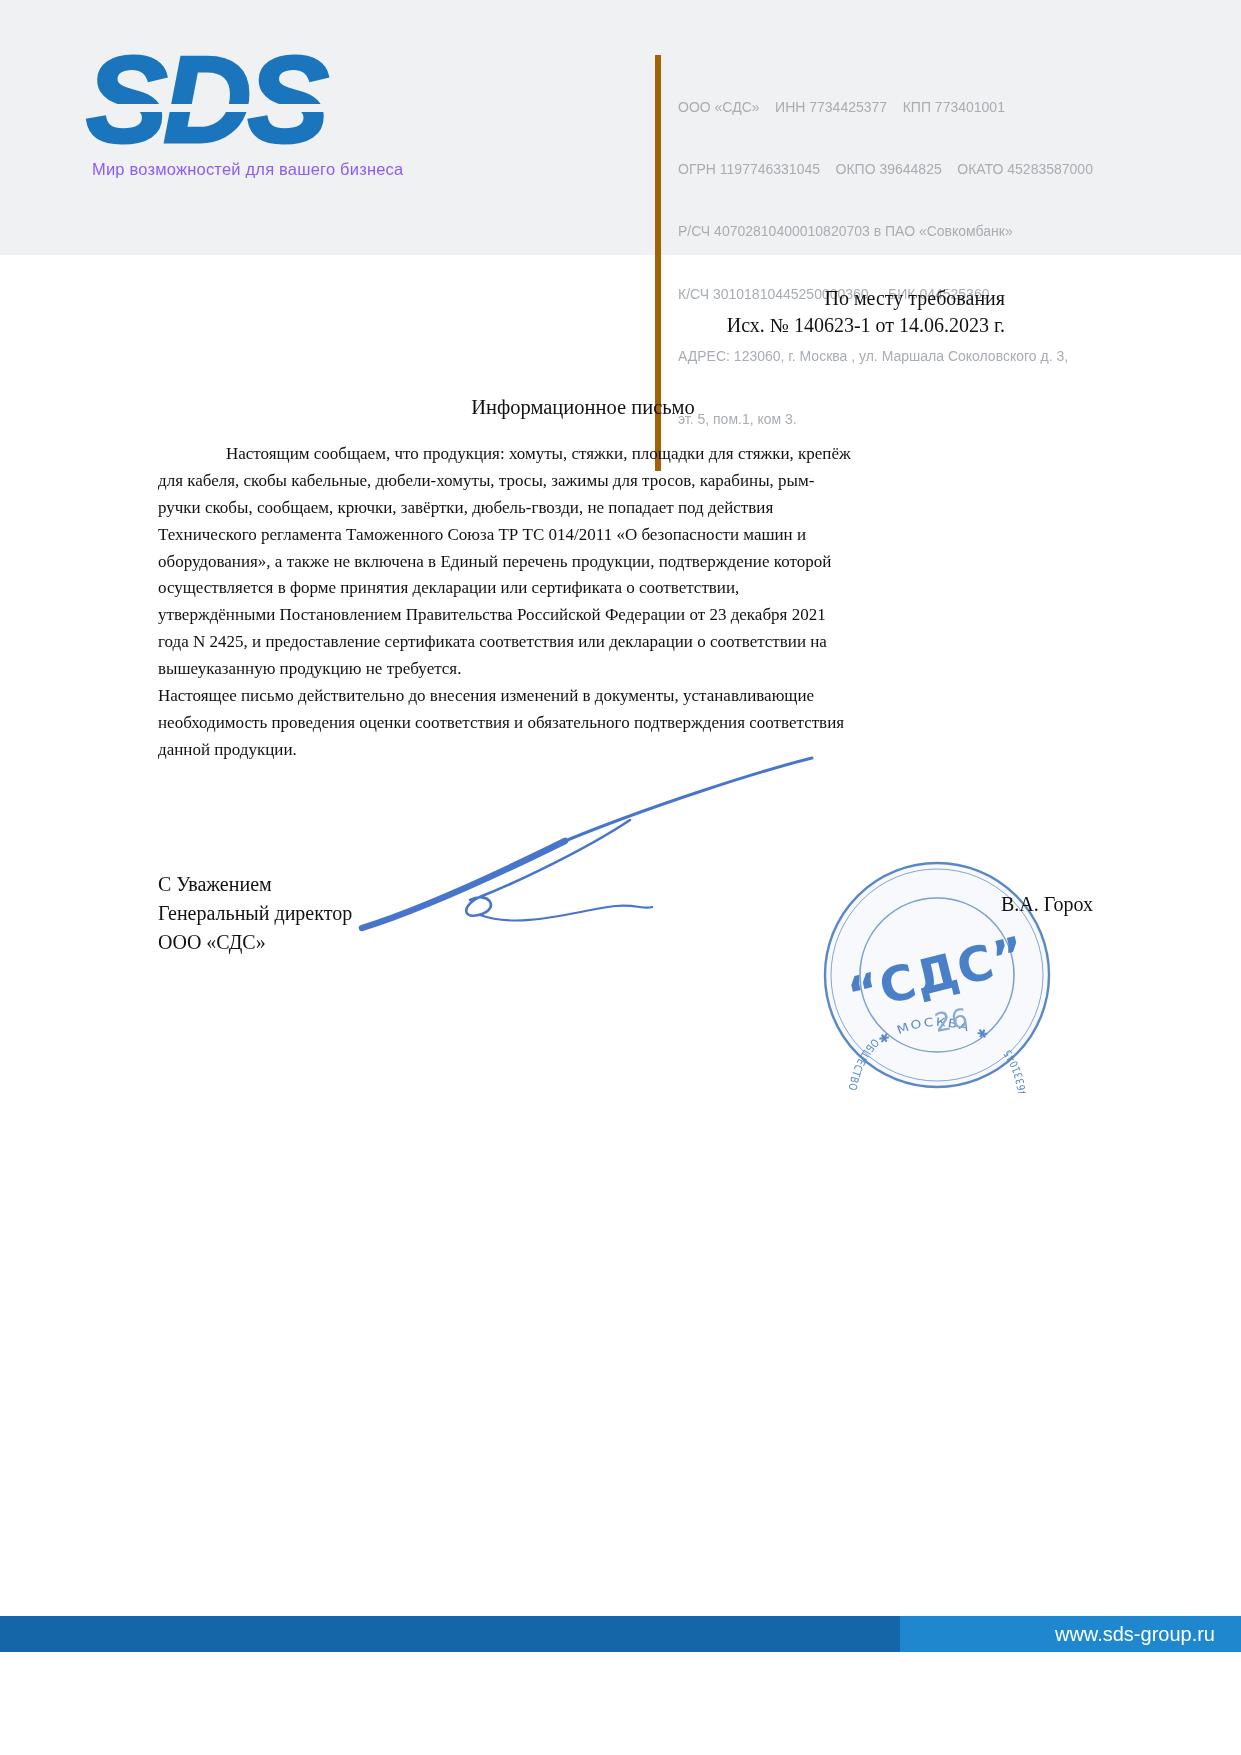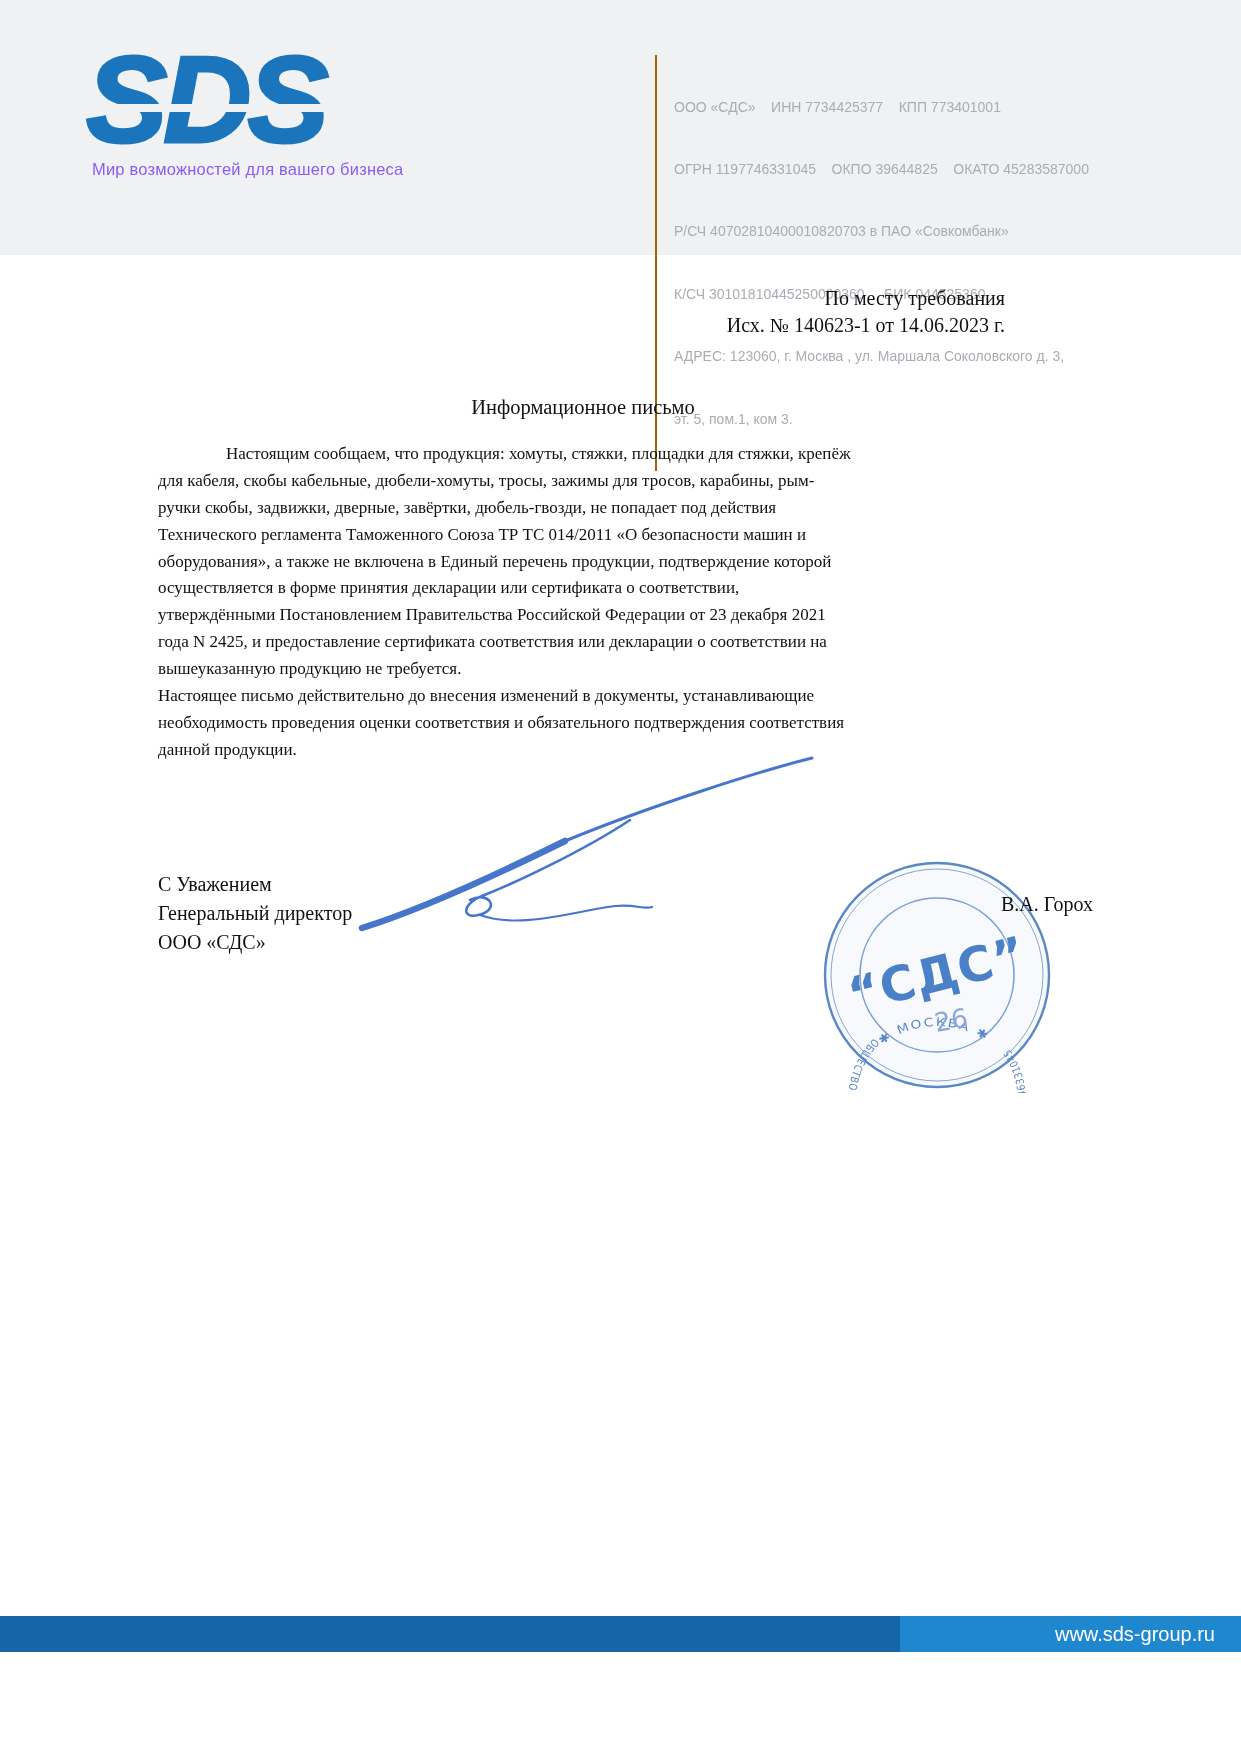--- a/index.html
+++ b/index.html
@@ -31,21 +31,21 @@
     position:absolute;left:-8px;top:64px;width:290px;height:8px;
     background:#f0f1f3;
   }
   .tagline{
     position:absolute;left:92px;top:160px;
     font-family:"Liberation Sans", sans-serif;
     font-size:16.5px;color:#8b5cf6;letter-spacing:.2px;
   }
   .company-info{
     position:absolute;left:655px;top:55px;
-    border-left:2px solid #a16207;
+    border-left:6px solid #a16207;
     padding-left:17px;
     font-family:"Liberation Sans", sans-serif;
     font-size:14px;line-height:20.8px;
     color:#a8adb3;
     white-space:pre;
   }
   
   .recipient-block{
     position:absolute;right:236px;top:285px;
     text-align:right;
@@ -129,21 +129,21 @@
   <div class="recipient-block">
     <div>По месту требования</div>
     <div>Исх. № 140623-1 от 14.06.2023 г.</div>
   </div>
 
   <div class="letter-title">Информационное письмо</div>
 
   <div class="letter-body">
     <div class="line indent">Настоящим сообщаем, что продукция: хомуты, стяжки, площадки для стяжки, крепёж</div>
     <div class="line">для кабеля, скобы кабельные, дюбели-хомуты, тросы, зажимы для тросов, карабины, рым-</div>
-    <div class="line">ручки скобы, задвижки, дверные, завёртки, дюбель-гвозди, не попадает под действия</div>
+    <div class="line">ручки скобы, сообщаем, крючки, завёртки, дюбель-гвозди, не попадает под действия</div>
     <div class="line">Технического регламента Таможенного Союза ТР ТС 014/2011 «О безопасности машин и</div>
     <div class="line">оборудования», а также не включена в Единый перечень продукции, подтверждение которой</div>
     <div class="line">осуществляется в форме принятия декларации или сертификата о соответствии,</div>
     <div class="line">утверждёнными Постановлением Правительства Российской Федерации от 23 декабря 2021</div>
     <div class="line">года N 2425, и предоставление сертификата соответствия или декларации о соответствии на</div>
     <div class="line">вышеуказанную продукцию не требуется.</div>
     <div class="line">Настоящее письмо действительно до внесения изменений в документы, устанавливающие</div>
     <div class="line">необходимость проведения оценки соответствия и обязательного подтверждения соответствия</div>
     <div class="line">данной продукции.</div>
   </div>

